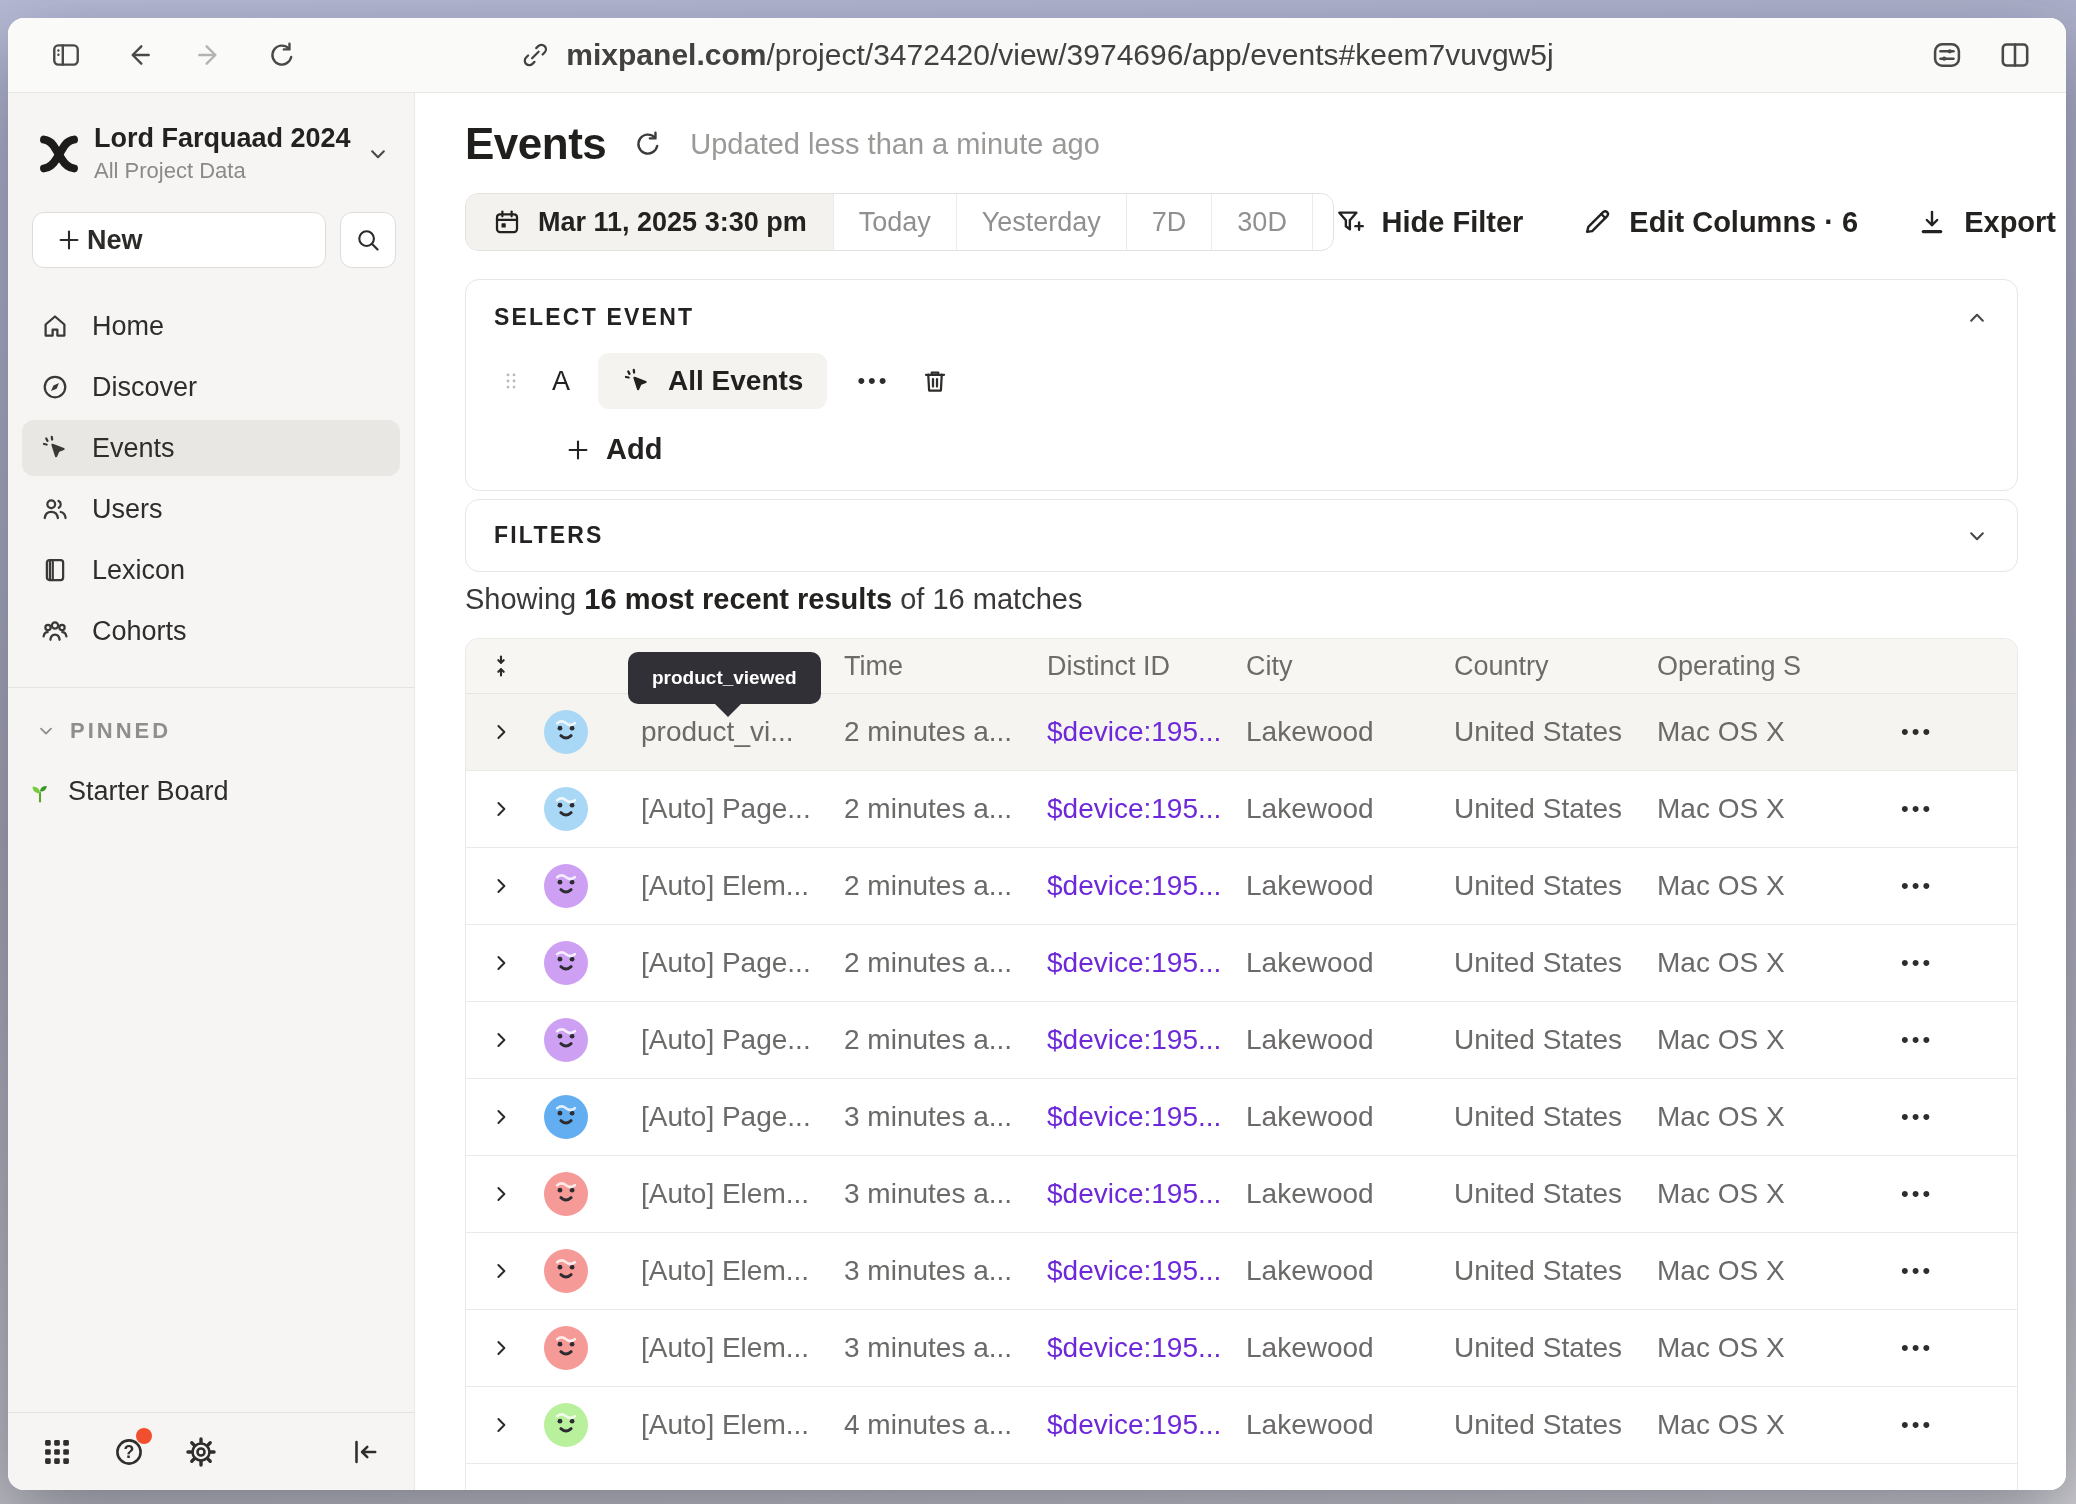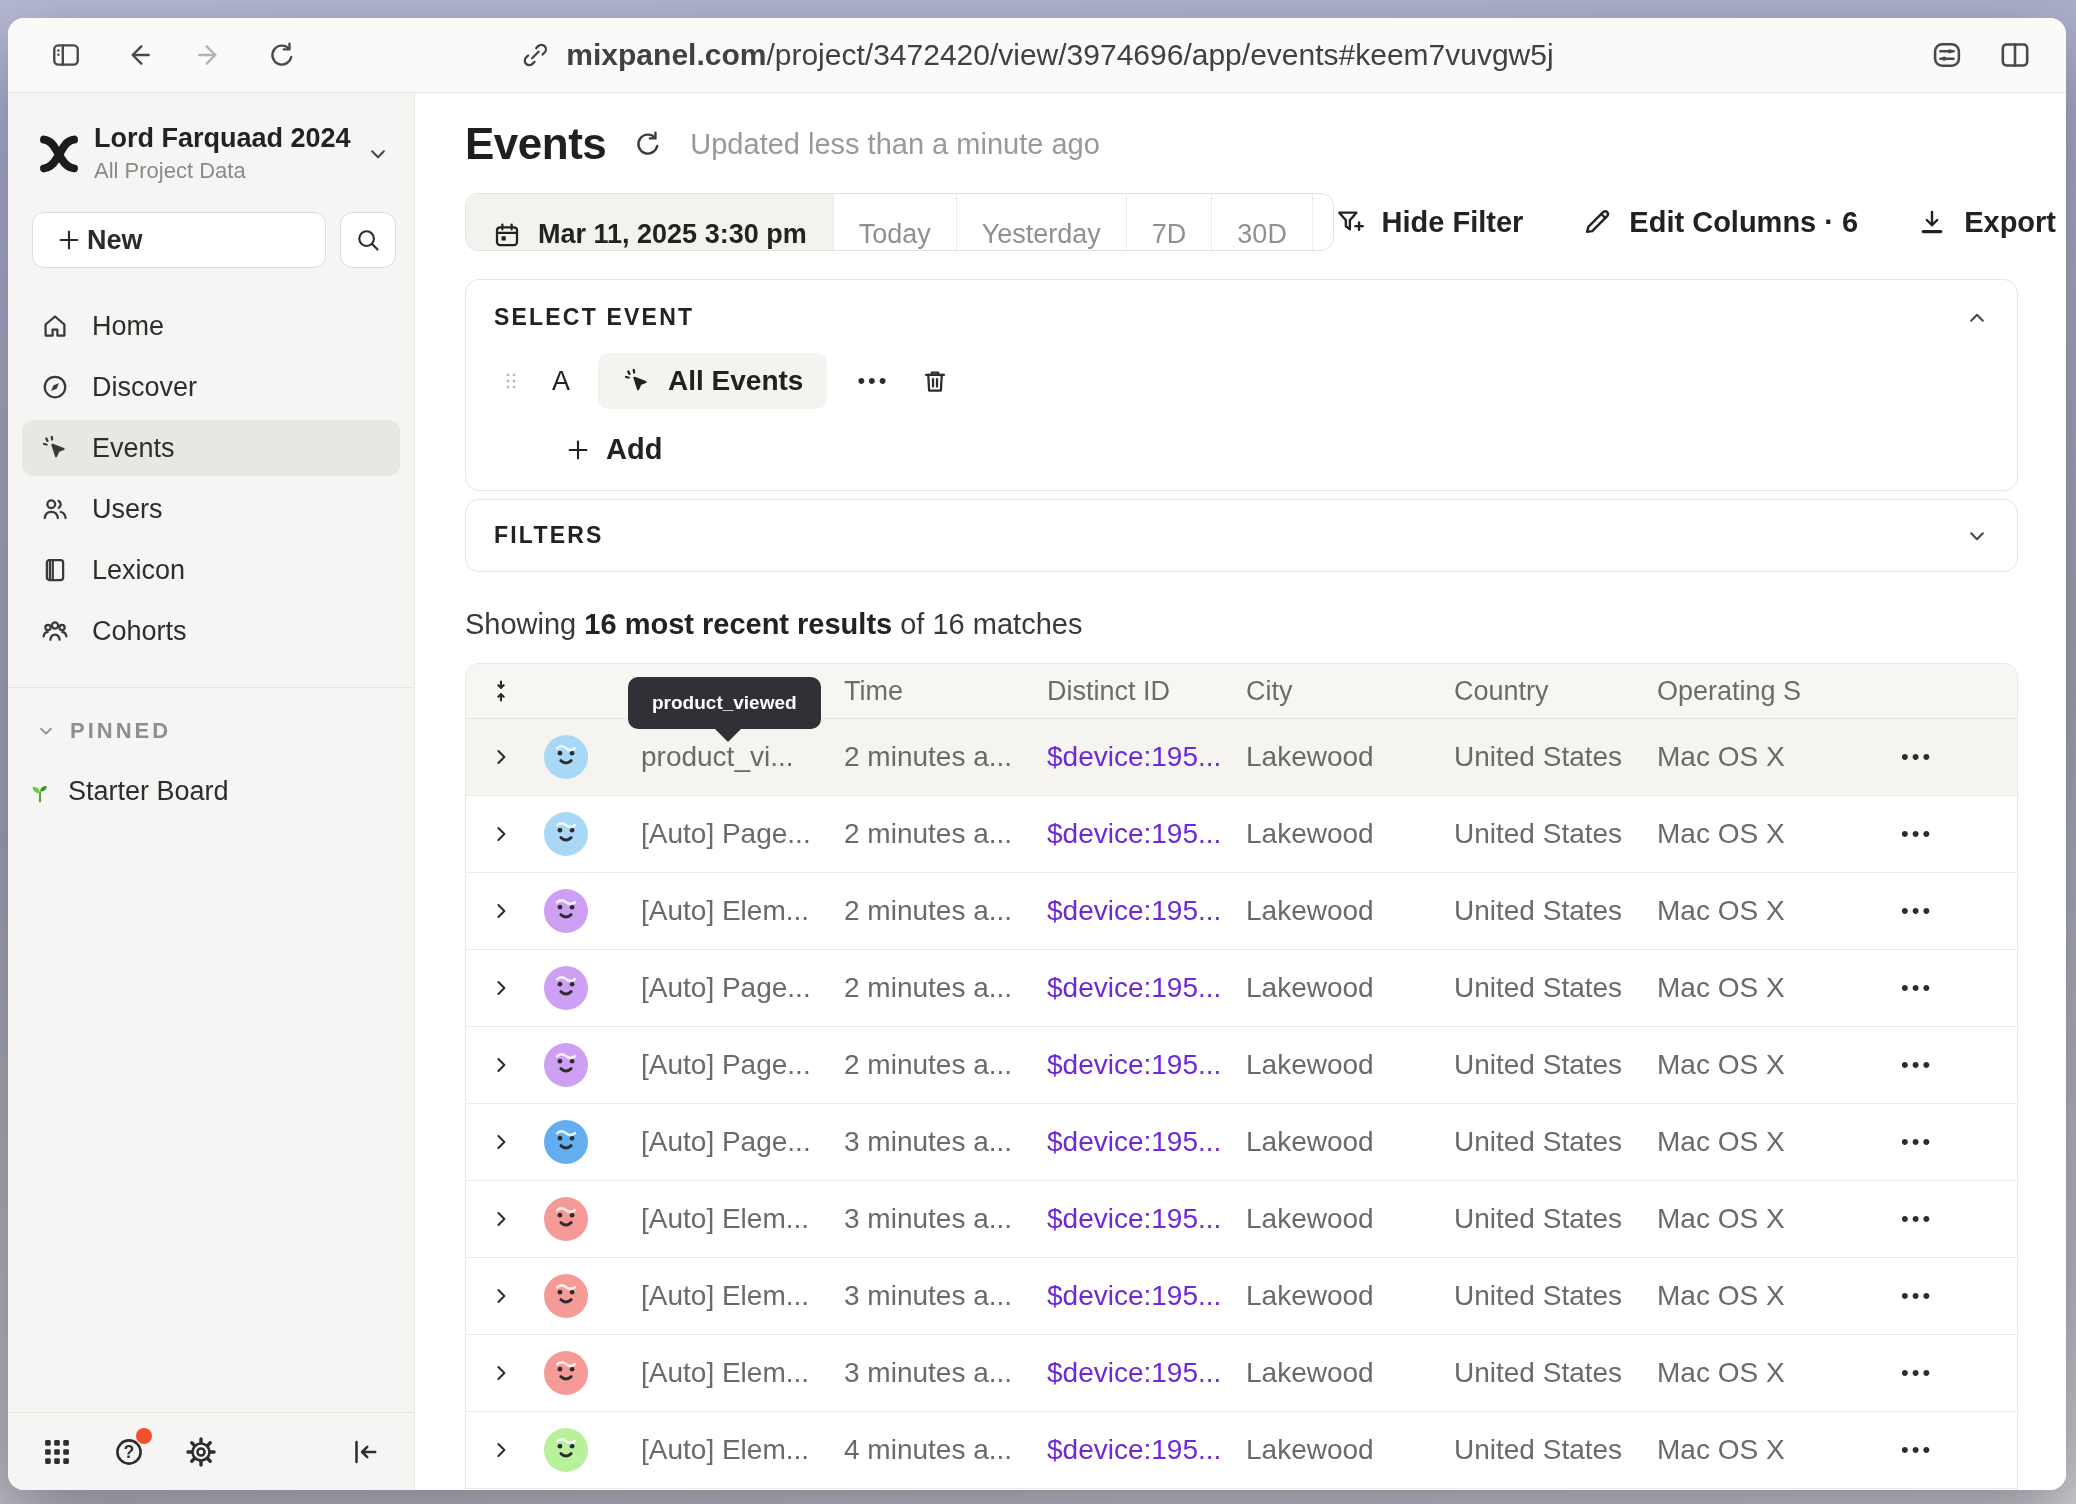--- a/index.html
+++ b/index.html
@@ -49,38 +49,38 @@
 
   
   .main{flex:1;background:#fff;padding:0 48px 0 50px;min-width:0;position:relative}
   .page-head{display:flex;align-items:center;gap:26px;margin-top:26px}
   .page-title{font-size:44px;font-weight:800;letter-spacing:-.5px;color:#201f1d}
   .refresh{color:#3c3b39}
   .updated{color:#9a9997;font-size:29px}
 
   .controls{display:flex;align-items:center;margin-top:24px;margin-right:-38px}
   .datebar{display:flex;height:58px;border:1px solid #e3e2df;border-radius:13px;background:#fff;overflow:hidden}
-  .seg{display:flex;align-items:flex-end;padding:0 25px;font-size:27px;color:#919090;border-left:1px solid #edebe8;cursor:pointer;white-space:nowrap}
+  .seg{display:flex;align-items:center;padding:0 25px;font-size:27px;color:#919090;border-left:1px solid #edebe8;cursor:pointer;white-space:nowrap}
   .seg.first{background:#f3f2ef;border-left:none;gap:16px;color:#232221;font-weight:600;padding:0 26px}
   .actions{margin-left:auto;display:flex;align-items:center;gap:58px}
   .action{display:flex;align-items:center;gap:16px;font-size:29px;font-weight:600;color:#232220;cursor:pointer;white-space:nowrap}
 
   .panel{border:1px solid #e7e6e3;border-radius:14px;margin-top:28px;padding:24px 28px;position:relative}
   .panel.filters{margin-top:8px;padding:22px 28px}
   .panel-title{font-size:23px;font-weight:700;letter-spacing:2.2px;color:#232221}
   .panel-chev{position:absolute;right:26px;top:24px;color:#4a4947;cursor:pointer}
   .se-row{display:flex;align-items:center;gap:24px;margin-top:22px;padding-left:4px}
   .drag{color:#b9b8b5;cursor:grab}
   .se-letter{font-size:27px;color:#232221;width:26px;text-align:center}
   .chip{display:flex;align-items:center;gap:16px;background:#f4f3f0;border-radius:11px;height:56px;padding:0 24px;font-size:28px;font-weight:600;color:#222120;cursor:pointer}
   .dots-btn{font-size:22px;letter-spacing:3px;color:#2e2d2b;cursor:pointer;padding:0 6px}
   .trash{color:#2e2d2b;cursor:pointer}
   .add-row{display:flex;align-items:center;gap:14px;margin:24px 0 0 70px;font-size:29px;font-weight:600;color:#232220;cursor:pointer}
 
-  .results{margin-top:36px;font-size:29px;color:#3a3937}
+  .results{margin-top:11px;font-size:29px;color:#3a3937}
   .results b{color:#232220}
 
   .table-wrap{margin-top:22px;position:relative}
   .tbl{border:1px solid #ebe9e6;border-bottom:none;border-radius:14px 14px 0 0;overflow:hidden;background:#fff}
   .grid{display:grid;grid-template-columns:70px 80px 228px 203px 199px 208px 203px 230px 1fr;align-items:center}
   .thead{height:55px;background:#f7f6f3;border-bottom:1px solid #e8e6e3;color:#6d6c6a;font-size:27px}
   .thead .c-exp{justify-self:center;color:#2b2a28}
   .trow{height:77px;border-bottom:1px solid #eceae7;font-size:28px;color:#6b6a68;background:#fff}
   .trow.hl{background:#f5f4f1}
   .c-chev{justify-self:center;color:#2b2a28;cursor:pointer}

